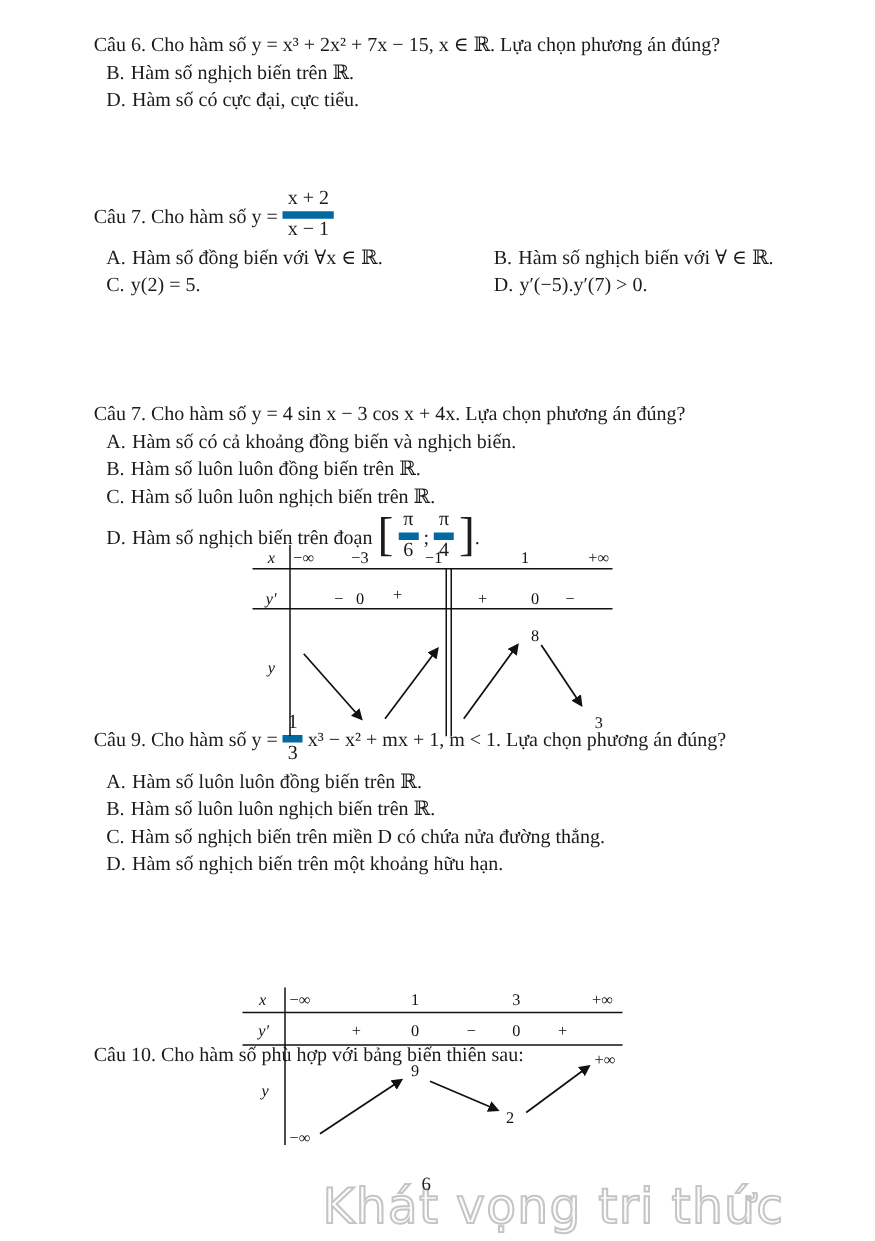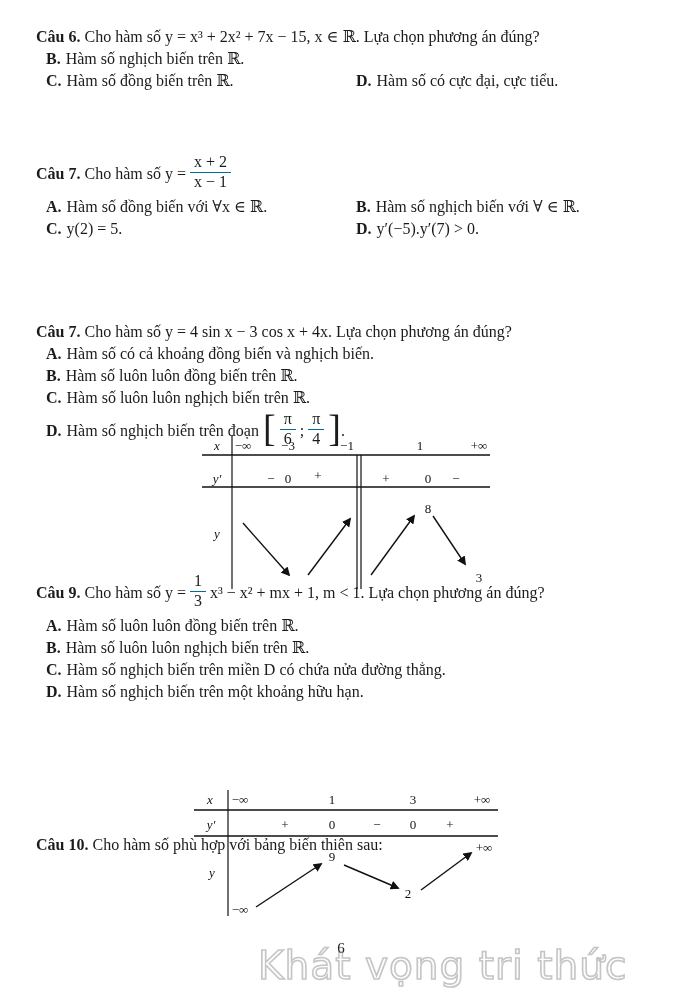--- a/index.html
+++ b/index.html
@@ -3,31 +3,31 @@
 <meta charset="utf-8">
 <style>
   html,body { margin:0; padding:0; background:#e9e9e9; }
   #page {
     position:relative; width:700px; height:993px; background:#ffffff;
     font-family:"Liberation Serif","DejaVu Serif",serif;
     font-size:16px; color:#1b1b1b; overflow:hidden;
   }
   .block { position:absolute; left:36px; right:28px; }
   .qhead { line-height:22px; }
-  .qhead b, .olbl { font-weight:bold; }
+  .qhead b, .olbl { font-weight:normal;margin-left:39px; }
   .opts { padding-left:10px; }
   .optrow { display:flex; line-height:22px; }
   .optrow .col-a { width:310px; flex:0 0 310px; }
   .optrow .col-b { flex:1; }
   .optline { line-height:22px; }
   .olbl { margin-right:5px; }
   
   .frac { display:inline-block; vertical-align:middle; text-align:center;
           line-height:1.05; margin:0 4px; position:relative; top:-2px; }
-  .frac .fnum { display:block; border-bottom:1px solid #0369a1; padding:0 4px 1px; }
+  .frac .fnum { display:block; border-bottom:6px solid #0369a1; padding:0 4px 1px; }
   .frac .fden { display:block; padding-top:1px; }
   .bigbr { display:inline-block; font-size:38px; line-height:0.85;
            vertical-align:middle; position:relative; top:-3px; font-weight:400; }
   .tallhead { min-height:44px; display:flex; align-items:center; flex-wrap:wrap; }
   .tallhead > * { white-space:pre-wrap; }
   
   .vt { position:absolute; z-index:2; }
   .vt text { font-size:13px; font-family:"Liberation Serif","DejaVu Serif",serif; fill:#111; }
   .vt text.var { font-style:italic; }
   .vt line, .vt path.bar { stroke:#111; }
@@ -51,21 +51,20 @@
   <div class="wm wm-slogan">Khát vọng tri thức</div>
   <div class="pageno">6</div>
 
   <div class="block content" style="top:26px">
     <div class="qhead"><b>Câu 6.</b> <span>Cho hàm số y = x³ + 2x² + 7x − 15, x ∈ ℝ. Lựa chọn phương án đúng?</span></div>
     <div class="opts">
       <div class="optrow">
         <span class="col-b"><b class="olbl">B.</b><span>Hàm số nghịch biến trên ℝ.</span></span>
       </div>
       <div class="optrow">
-        <span class="col-a"><b class="olbl">C.</b><span>Hàm số đồng biến trên ℝ.</span></span>
         <span class="col-b"><b class="olbl">D.</b><span>Hàm số có cực đại, cực tiểu.</span></span>
       </div>
     </div>
   </div>
 
   <div class="block content" style="top:86px">
     <div class="qhead tallhead"><b>Câu 7.</b>&nbsp;<span>Cho hàm số y =</span><span class="frac"><span class="fnum">x + 2</span><span class="fden">x − 1</span></span></div>
     <div class="opts">
       <div class="optrow">
         <span class="col-a"><b class="olbl">A.</b><span>Hàm số đồng biến với ∀x ∈ ℝ.</span></span>

